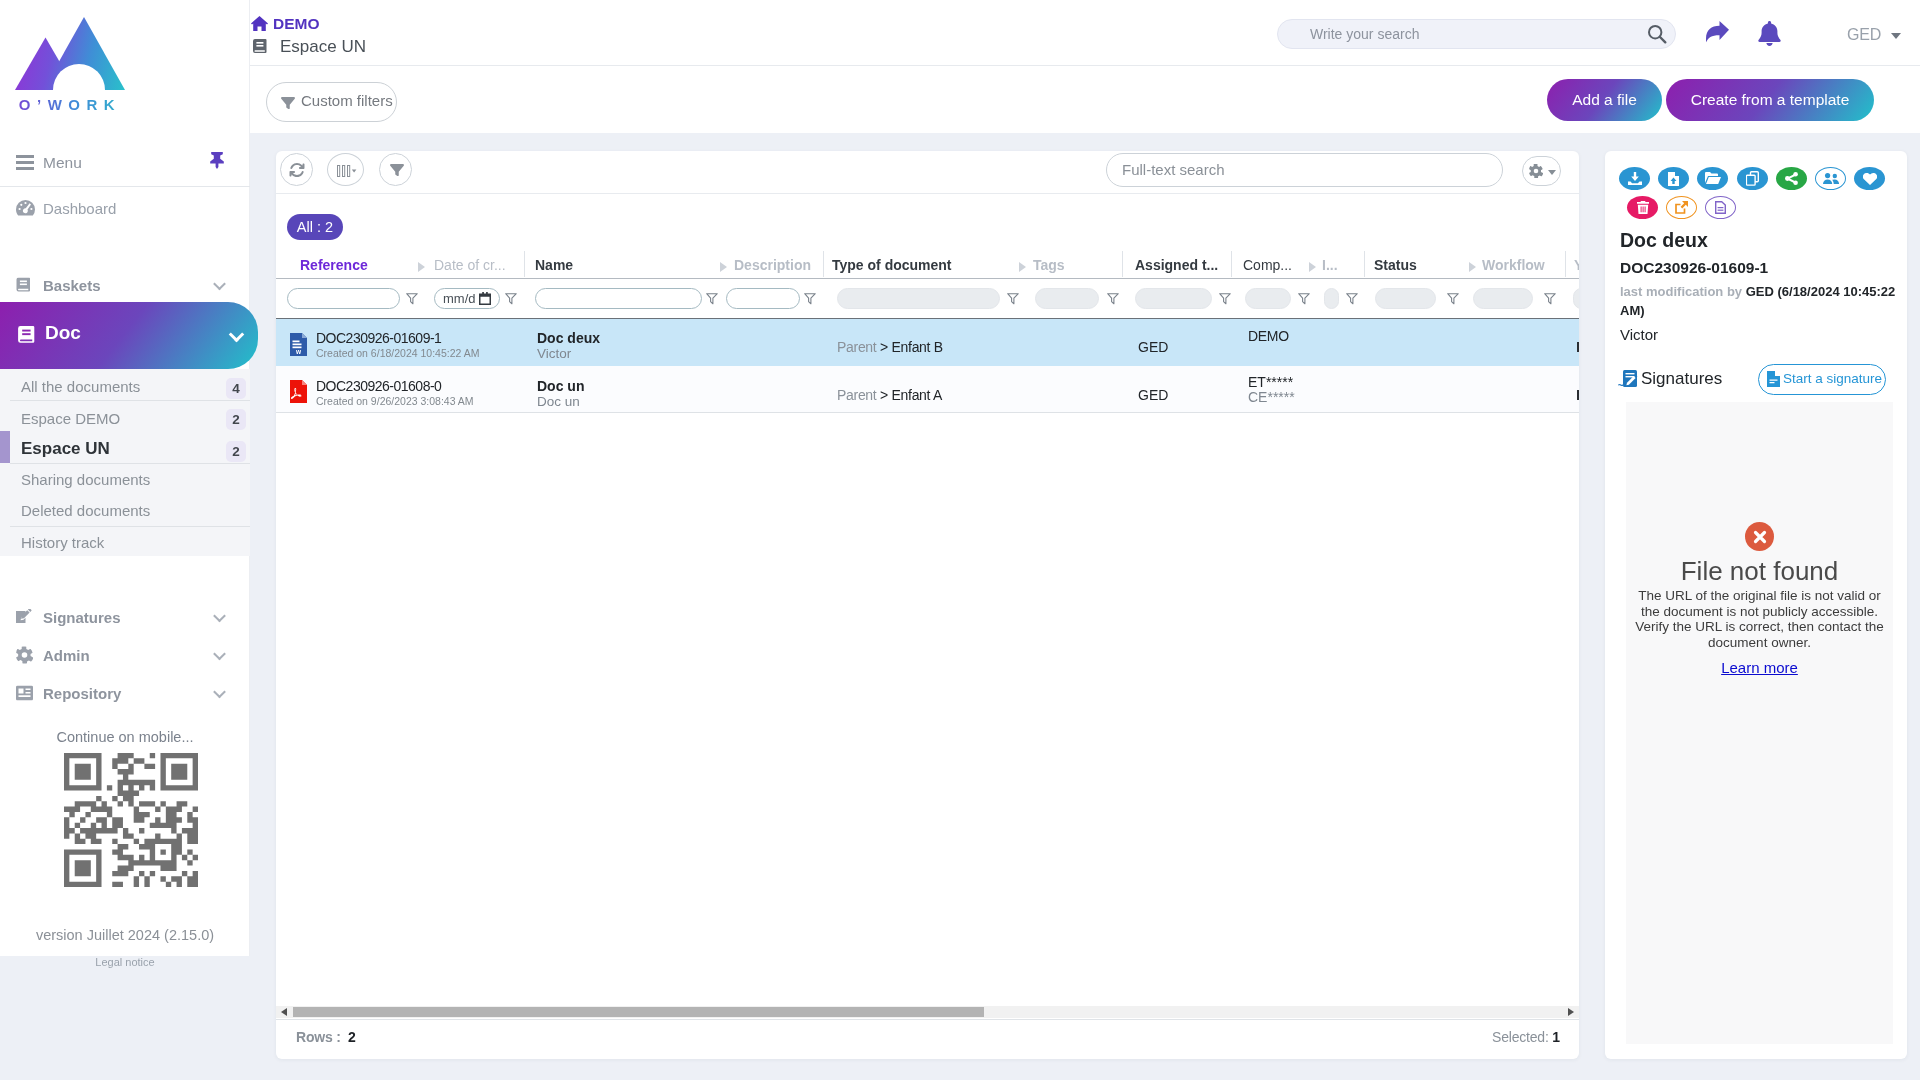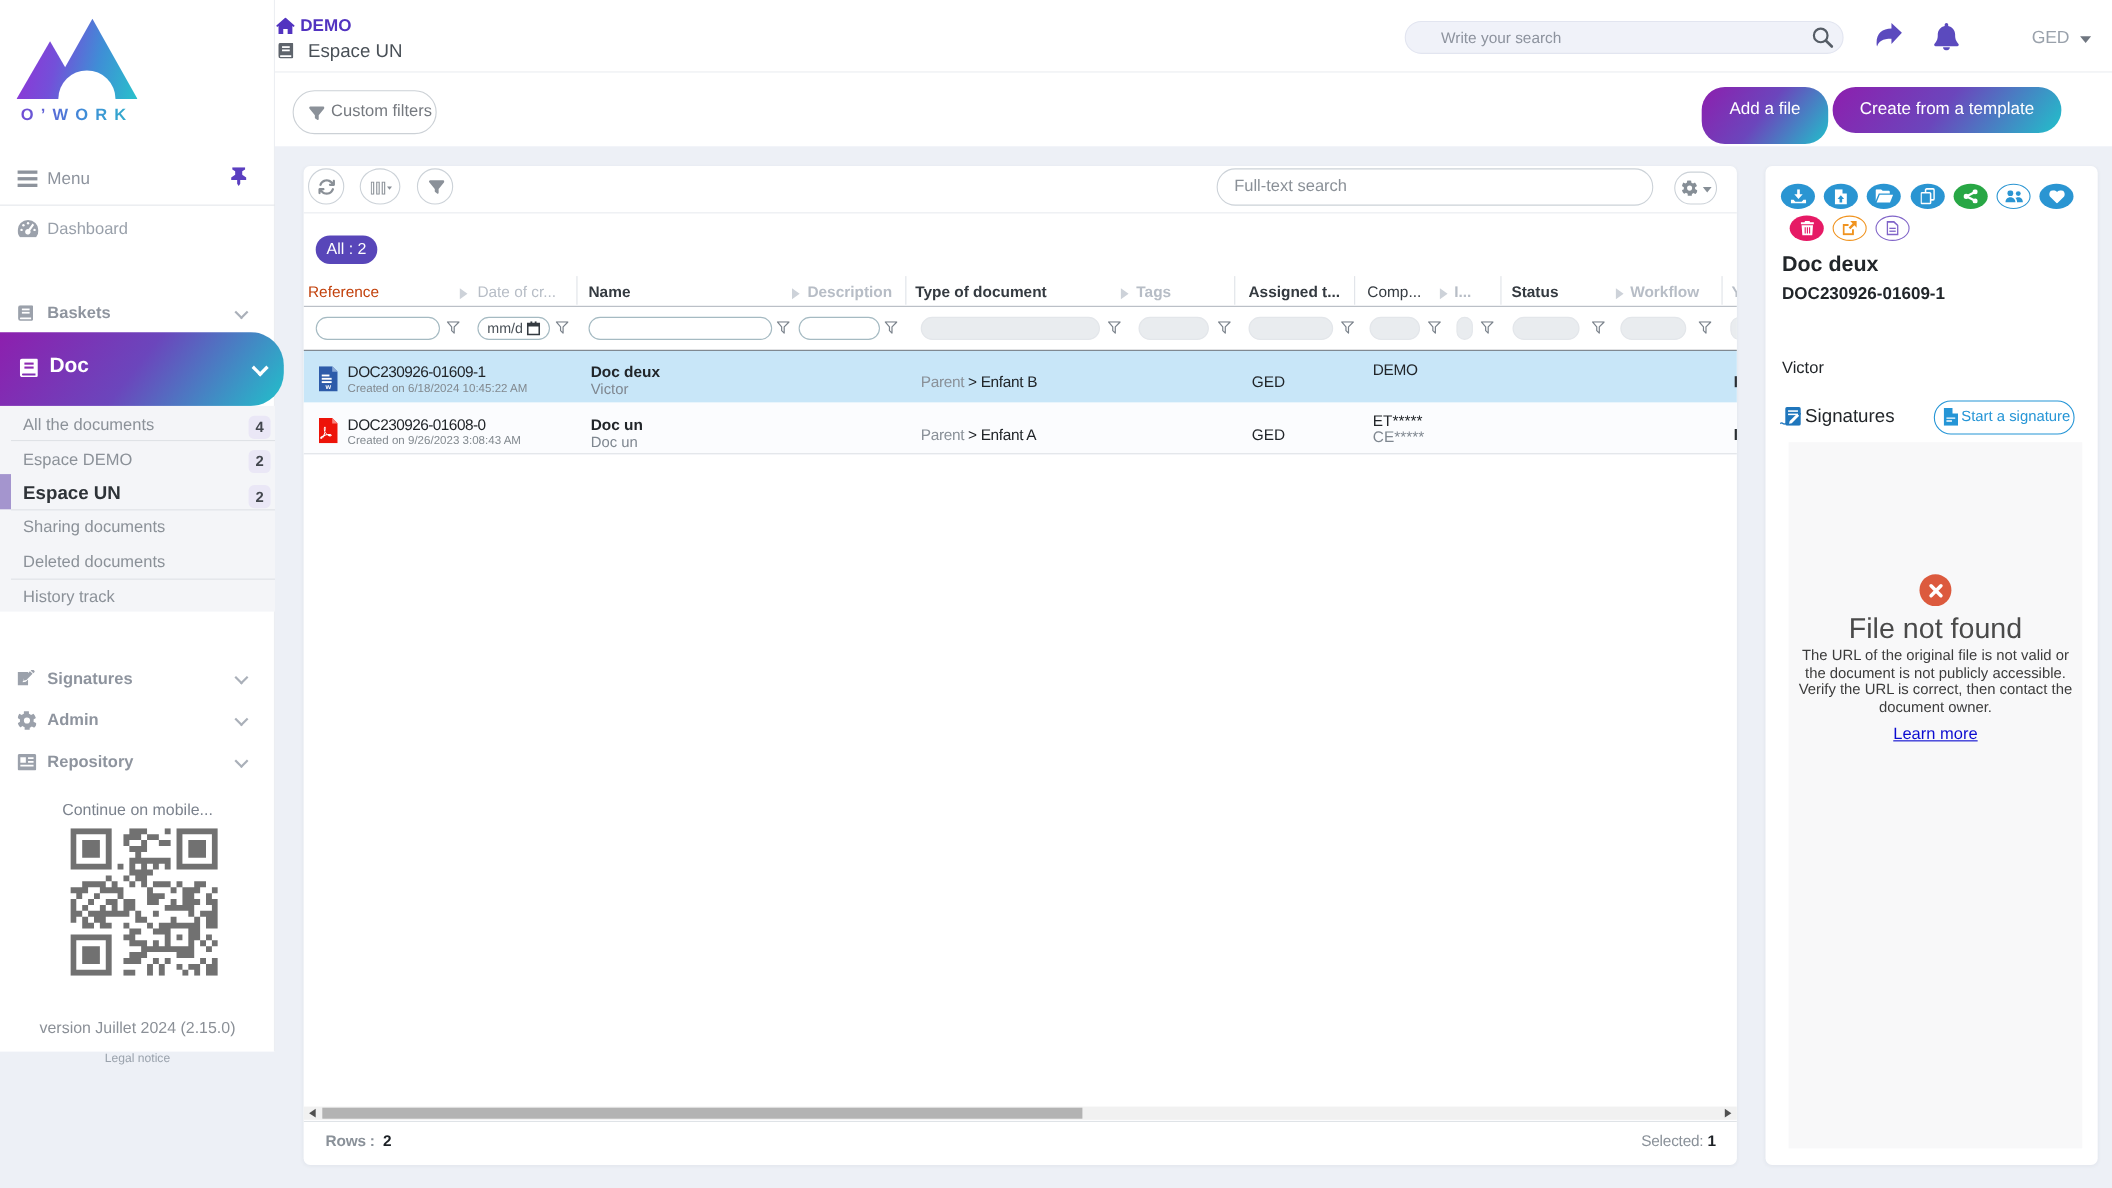--- a/index.html
+++ b/index.html
@@ -148,21 +148,21 @@
     <path fill="#5b4abe" d="M11.5 0c.9 0 1.6.7 1.6 1.6v1c3.6.7 6.3 3.9 6.3 7.7v1.5c0 2.3.8 4.5 2.3 6.2l.6.7c.4.4.5 1 .3 1.5s-.7.8-1.3.8H1.7c-.6 0-1.1-.3-1.3-.8s-.1-1.1.3-1.5l.6-.7c1.5-1.7 2.3-3.9 2.3-6.2v-1.5c0-3.8 2.7-7 6.3-7.7v-1C9.9.7 10.6 0 11.5 0zM13.7 24.1c-.6.6-1.4.9-2.2.9s-1.6-.3-2.2-.9c-.6-.6-.9-1.3-.9-2.1h6.2c0 .8-.3 1.5-.9 2.1z"></path>
   </svg>
 <div class="a" style="left:1847px;top:26px;font-size:16px;letter-spacing:-0.2px;color:#99a1ab">GED</div>
 <div class="a" style="left:1891px;top:33px;width:0;height:0;border-top:6px solid #6f7680;border-left:5px solid transparent;border-right:5px solid transparent"></div>
 <div class="a" style="left:266px;top:82px;width:131px;height:40px;border:1px solid #ccd1d6;border-radius:20px;background:#fff">
 <svg style="position:absolute;left:14px;top:13px" width="14" height="14" viewBox="0 0 512 512">
       <path fill="#8b9199" d="M3.9 54.9C10.5 40.9 24.5 32 40 32H472c15.5 0 29.5 8.9 36.1 22.9s4.6 30.5-5.2 42.5L320 320.9V448c0 12.1-6.8 23.2-17.7 28.6s-23.8 4.3-33.5-3l-64-48c-8.1-6-12.8-15.5-12.8-25.6V320.9L9 97.3C-.7 85.4-2.8 68.8 3.9 54.9z"></path>
     </svg>
 <span style="position:absolute;left:34px;top:9px;font-size:15px;color:#75797f">Custom filters</span>
   </div>
-<div class="a grad" style="left:1547px;top:79px;width:115px;height:52px;border-radius:21px;color:#fff;font-size:15.5px;text-align:center;line-height:42px">Add a file</div>
+<div class="a grad" style="left:1547px;top:79px;width:115px;height:42px;border-radius:21px;color:#fff;font-size:15.5px;text-align:center;line-height:42px">Add a file</div>
 <div class="a grad" style="left:1666px;top:79px;width:208px;height:42px;border-radius:21px;color:#fff;font-size:15.5px;text-align:center;line-height:42px">Create from a template</div>
 <div class="a" style="left:276px;top:151px;width:1303px;height:908px;background:#fff;border-radius:6px;overflow:hidden;box-shadow:0 1px 4px rgba(40,50,70,.06)">
     <div class="circbtn" style="left:4px;top:2px">
       <svg style="position:absolute;left:8px;top:8px" width="16" height="16" viewBox="0 0 512 512">
         <path fill="#8a9097" d="M105.1 202.6c7.7-21.8 20.2-42.3 37.8-59.8c62.5-62.5 163.8-62.5 226.3 0L386.3 160H352c-17.7 0-32 14.3-32 32s14.3 32 32 32H463.5h.4c17.7 0 32-14.3 32-32V80c0-17.7-14.3-32-32-32s-32 14.3-32 32v35.2L414.4 97.6c-87.5-87.5-229.3-87.5-316.8 0C73.2 122 55.6 150.7 44.8 181.4c-5.9 16.7 2.9 34.9 19.5 40.8s34.9-2.9 40.8-19.5zM39 289.3c-5 1.5-9.8 4.2-13.7 8.2c-4 4-6.7 8.8-8.1 14c-.3 1.2-.6 2.5-.8 3.8c-.3 1.7-.4 3.4-.4 5.1V432c0 17.7 14.3 32 32 32s32-14.3 32-32V396.9l17.6 17.5c87.5 87.4 229.3 87.4 316.7 0c24.4-24.4 42.1-53.1 52.9-83.7c5.9-16.7-2.9-34.9-19.5-40.8s-34.9 2.9-40.8 19.5c-7.7 21.8-20.2 42.3-37.8 59.8c-62.5 62.5-163.8 62.5-226.3 0l-.1-.1L125.6 352H160c17.7 0 32-14.3 32-32s-14.3-32-32-32H48.4c-1.6 0-3.2 .1-4.8 .3s-3.1 .5-4.6 1z"></path>
       </svg>
     </div>
     <div class="circbtn" style="left:51px;top:2px;width:37px">
       <svg style="position:absolute;left:9px;top:11px" width="20" height="12" viewBox="0 0 20 12">
         <rect x="0.5" y="0.5" width="2.2" height="11" fill="none" stroke="#8a9097"></rect>
@@ -179,21 +179,21 @@
     <div class="a" style="left:830px;top:2px;width:397px;height:34px;border:1px solid #ccd2d8;border-radius:17px"></div>
     <div class="a" style="left:846px;top:10px;font-size:15px;color:#8a9097">Full-text search</div>
     <div class="a" style="left:1246px;top:5px;width:39px;height:30px;border:1px solid #ccd2d8;border-radius:15px">
 <svg style="position:absolute;left:6px;top:7px" width="14" height="14" viewBox="0 0 17 17">
         <use href="#gear" fill="#868e96"></use>
       </svg>
 <div style="position:absolute;left:25px;top:13px;width:0;height:0;border-top:5px solid #868e96;border-left:4px solid transparent;border-right:4px solid transparent"></div>
     </div>
     <div class="a" style="left:0px;top:42px;width:1303px;height:1px;background:#e8ebef"></div>
     <div class="a" style="left:11px;top:63px;width:56px;height:26px;background:#5846b9;border-radius:13px;color:#fff;font-size:14.5px;text-align:center;line-height:26px">All : 2</div>
-    <div class="a" style="left:4px;top:106px;font-size:14px;font-weight:normal;color:#c2410c;white-space:nowrap">Reference</div>
+    <div class="a" style="left:24px;top:106px;font-size:14px;font-weight:bold;color:#6d28d9;white-space:nowrap">Reference</div>
     <div class="a" style="left:158px;top:106px;font-size:14px;font-weight:normal;color:#b7bdc6;white-space:nowrap">Date of cr...</div>
     <div class="a" style="left:259px;top:106px;font-size:14px;font-weight:bold;color:#343a40;white-space:nowrap">Name</div>
     <div class="a" style="left:458px;top:106px;font-size:14px;font-weight:bold;color:#b7bdc6;white-space:nowrap">Description</div>
     <div class="a" style="left:556px;top:106px;font-size:14px;font-weight:bold;color:#343a40;white-space:nowrap">Type of document</div>
     <div class="a" style="left:757px;top:106px;font-size:14px;font-weight:bold;color:#b7bdc6;white-space:nowrap">Tags</div>
     <div class="a" style="left:859px;top:106px;font-size:14px;font-weight:bold;color:#343a40;white-space:nowrap">Assigned t...</div>
     <div class="a" style="left:967px;top:106px;font-size:14px;font-weight:normal;color:#343a40;white-space:nowrap">Comp...</div>
     <div class="a" style="left:1046px;top:106px;font-size:14px;font-weight:bold;color:#b7bdc6;white-space:nowrap">I...</div>
     <div class="a" style="left:1098px;top:106px;font-size:14px;font-weight:bold;color:#343a40;white-space:nowrap">Status</div>
     <div class="a" style="left:1206px;top:106px;font-size:14px;font-weight:bold;color:#b7bdc6;white-space:nowrap">Workflow</div>
@@ -370,20 +370,21 @@
       <svg width="11" height="13" viewBox="0 0 11 13">
         <path fill="none" stroke="#8064c8" stroke-width="1.4" d="M.7.7h6L10.3 4v8.3H.7z"></path>
         <g fill="#8064c8">
           <rect x="2.6" y="6" width="5.8" height="1.2"></rect>
           <rect x="2.6" y="8.6" width="5.8" height="1.2"></rect>
         </g>
       </svg>
     </div>
     <div class="a" style="left:15px;top:78px;font-size:19.5px;font-weight:bold;color:#212529;white-space:nowrap">Doc deux</div>
     <div class="a" style="left:15px;top:108px;font-size:15.5px;font-weight:bold;color:#212529;white-space:nowrap">DOC230926-01609-1</div>
+    <div class="a" style="left:15px;top:132px;width:278px;font-size:13px;line-height:18.5px;color:#a9afb7;font-weight:600">last modification by <span style="color:#212529;font-weight:bold">GED (6/18/2024 10:45:22 AM)</span></div>
     <div class="a" style="left:15px;top:175px;font-size:15px;color:#212529">Victor</div>
     <svg class="a" style="left:13px;top:219px" width="21" height="17" viewBox="0 0 21 17">
       <rect x="5" y="0" width="14" height="17" rx="1.5" fill="#1f76bc"></rect>
       <g fill="#fff">
         <rect x="7.5" y="3" width="9" height="1.4"></rect>
         <rect x="7.5" y="6" width="9" height="1.4"></rect>
       </g>
       <path fill="#fff" d="M9 12.8l6.7-6.7 1.9 1.9-6.7 6.7-2.5.6z"></path>
       <path fill="#1f76bc" d="M16.5 5.3l1.9 1.9 1-1-1.9-1.9z"></path>
       <path fill="#2b7ec2" d="M0 14.6c1-.8 2-.8 2.8-.2.8.5 1.7.5 2.6-.1l.8 1.1c-1.3.9-2.7.9-3.9.1-.5-.3-1-.3-1.6.2z"></path>

